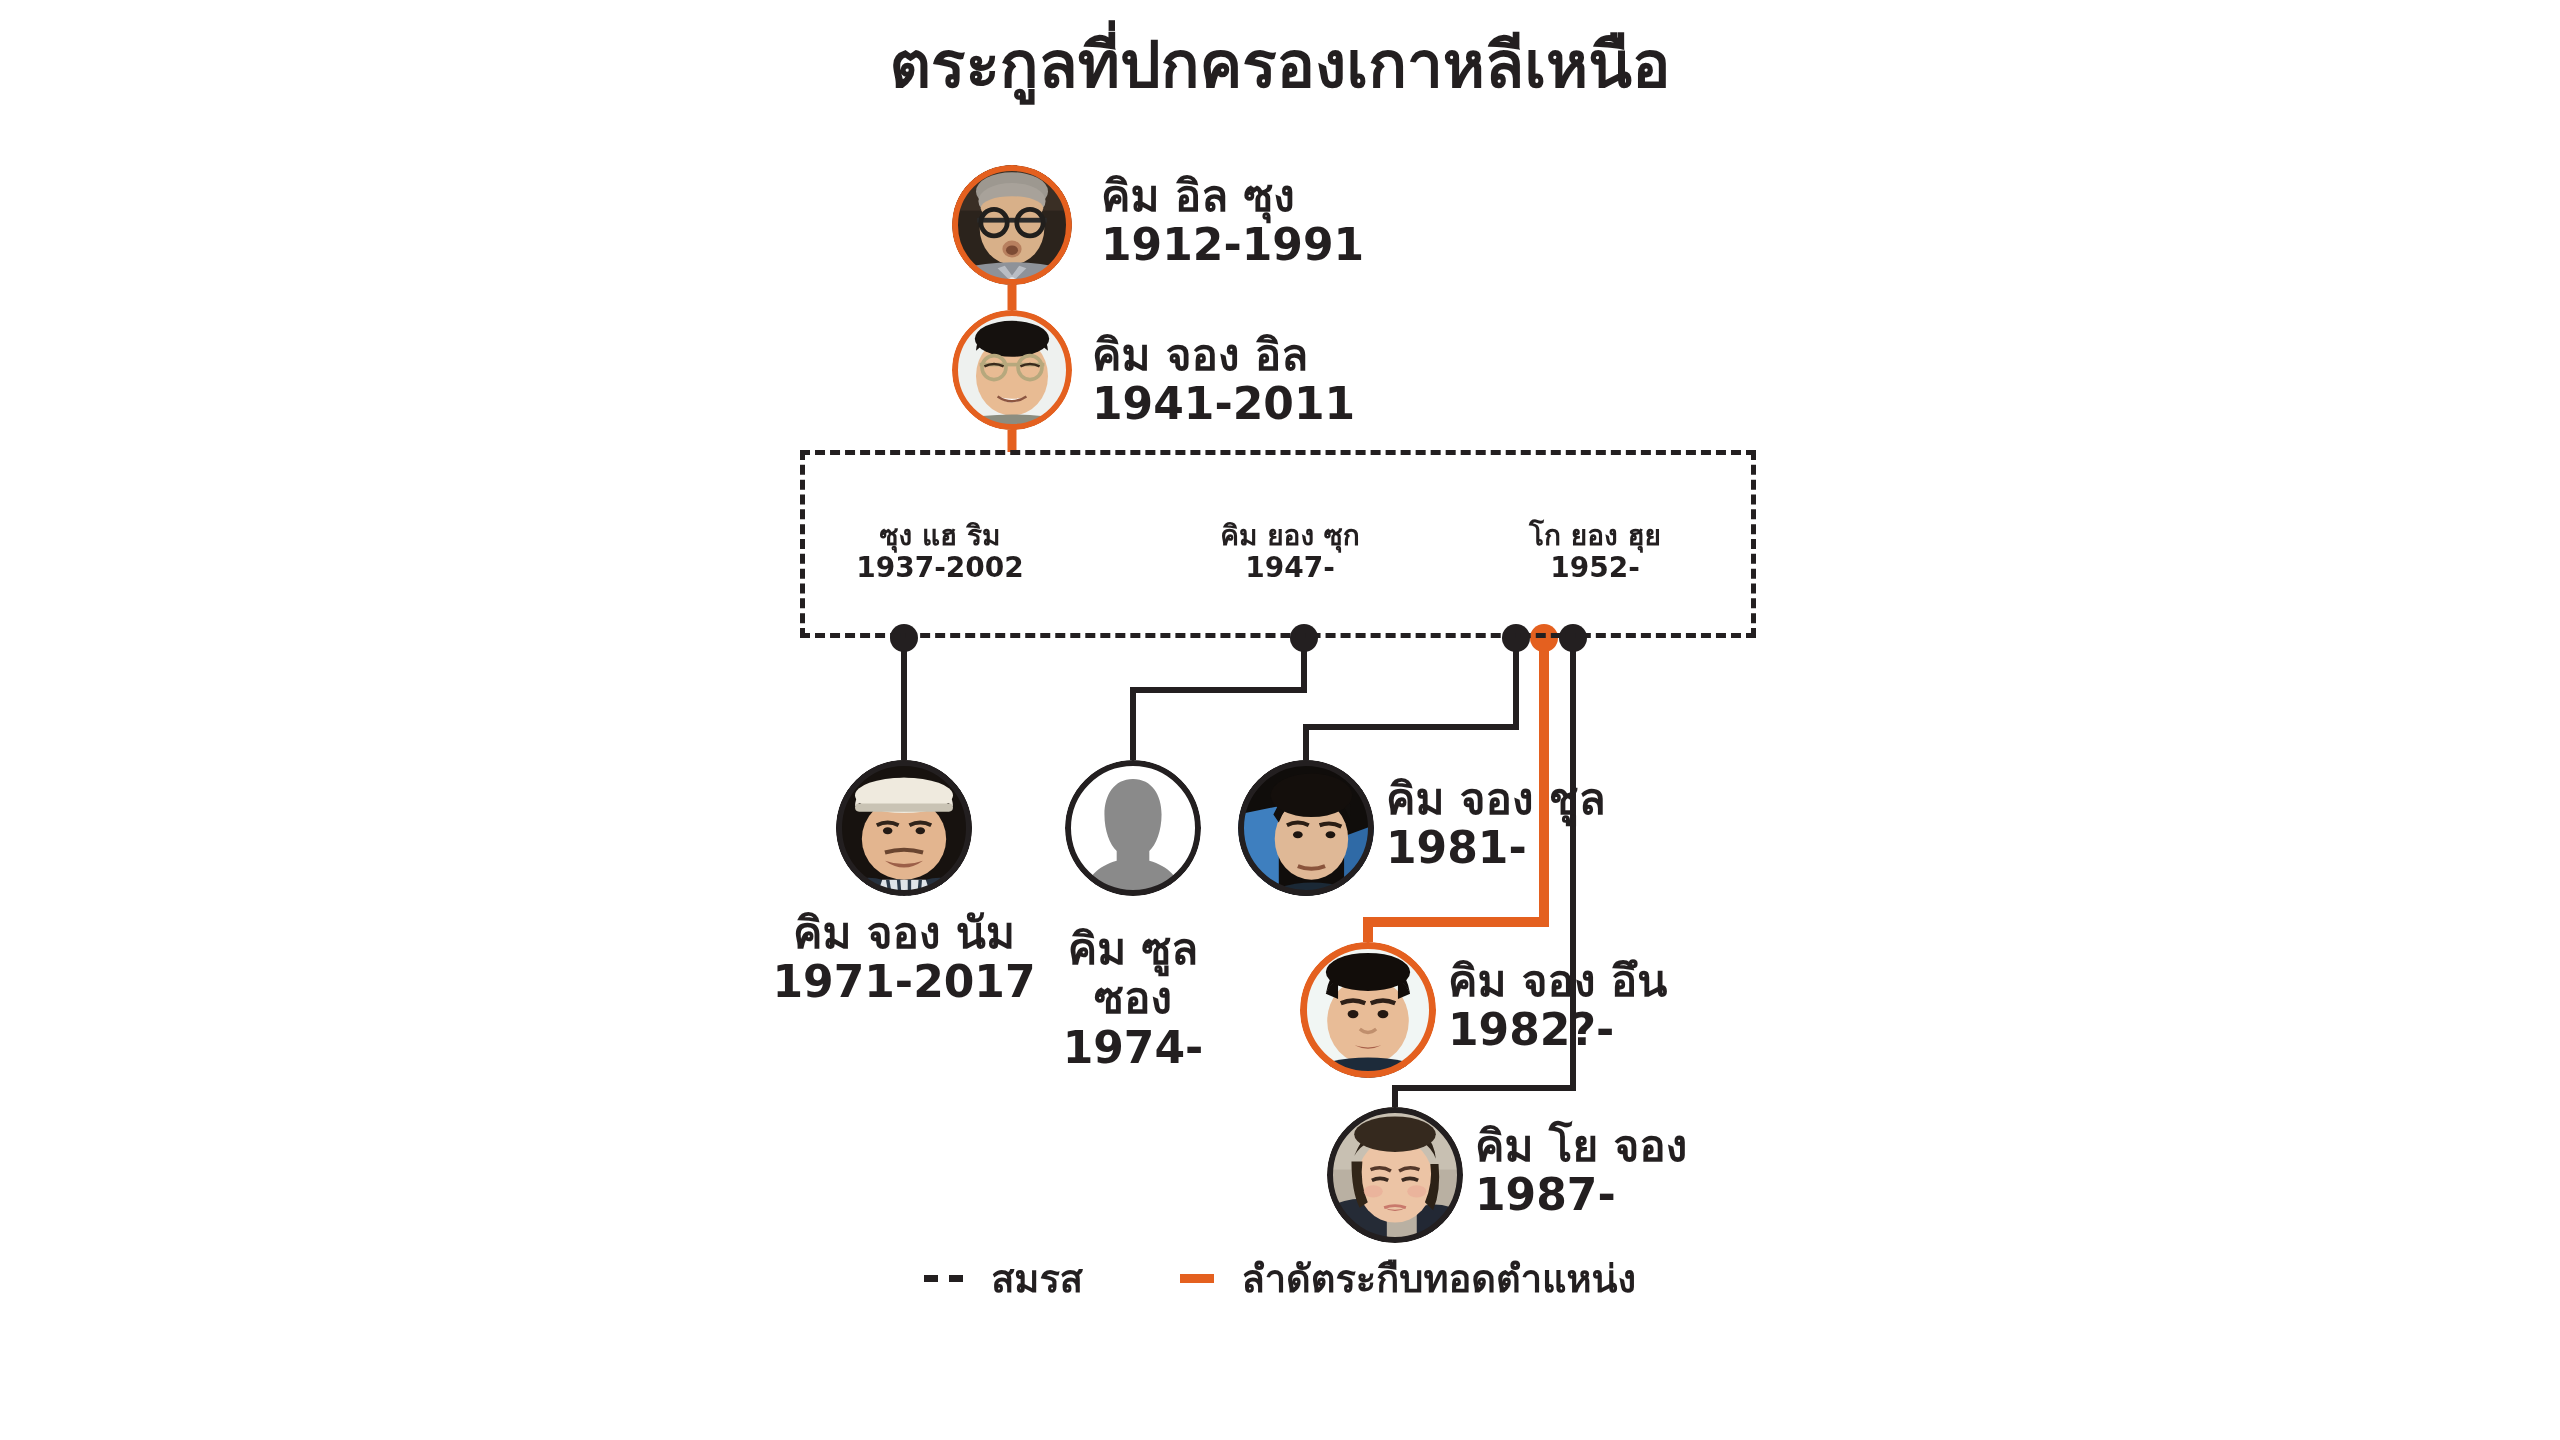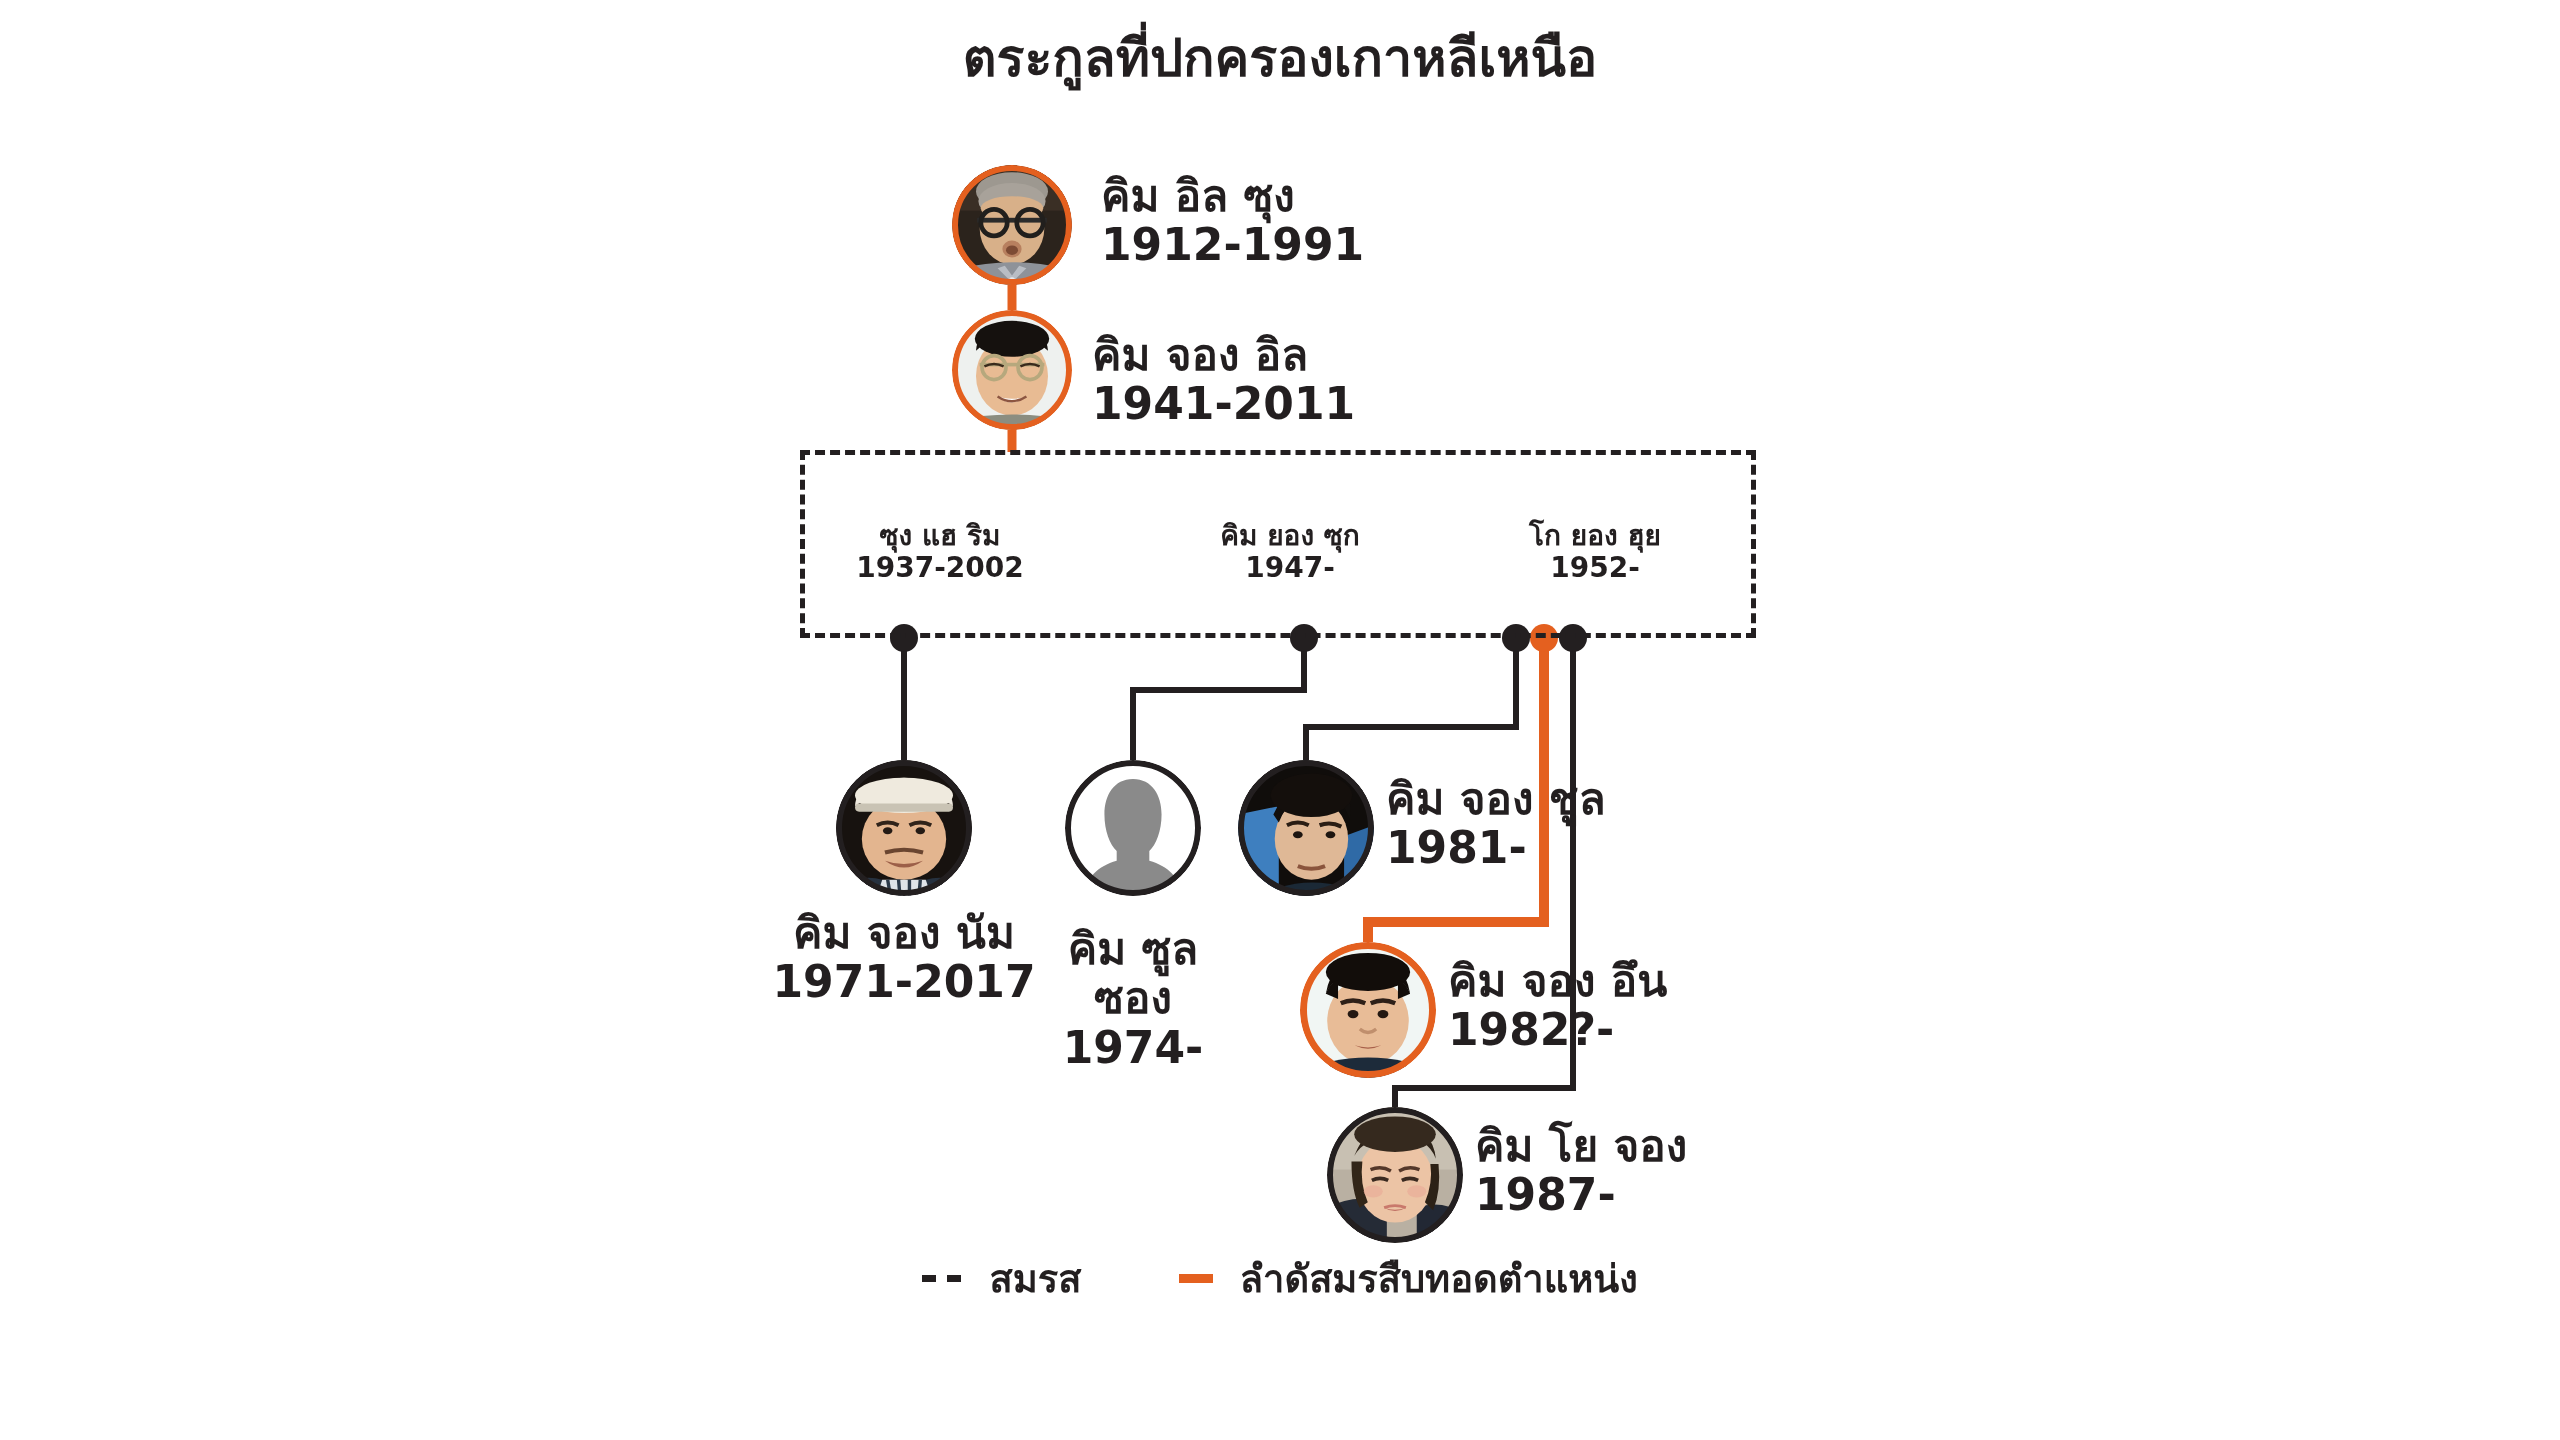--- a/index.html
+++ b/index.html
@@ -25,21 +25,21 @@
     height: 1440px;
   }
 
   
   #chart-title {
     position: absolute;
     left: 0;
     top: 30px;
     width: 2560px;
     text-align: center;
-    font-size: 52px;
+    font-size: 64px;
     font-weight: bold;
     letter-spacing: 0px;
     color: #231f20;
     line-height: 1.1;
   }
 
   
   #connectors {
     position: absolute;
     left: 0; top: 0;
@@ -417,17 +417,17 @@
     </div>
   </div>
 
   <div id="legend">
     <span class="legend-item">
       <span class="legend-swatch swatch-dashed"></span>
       <span class="legend-text">สมรส</span>
     </span>
     <span class="legend-item">
       <span class="legend-swatch swatch-solid"></span>
-      <span class="legend-text">ลำดัสมรสืบทอดตำแหน่ง</span>
+      <span class="legend-text">ลำดัตระกืบทอดตำแหน่ง</span>
     </span>
   </div>
 
 </div>
 
 </body></html>

